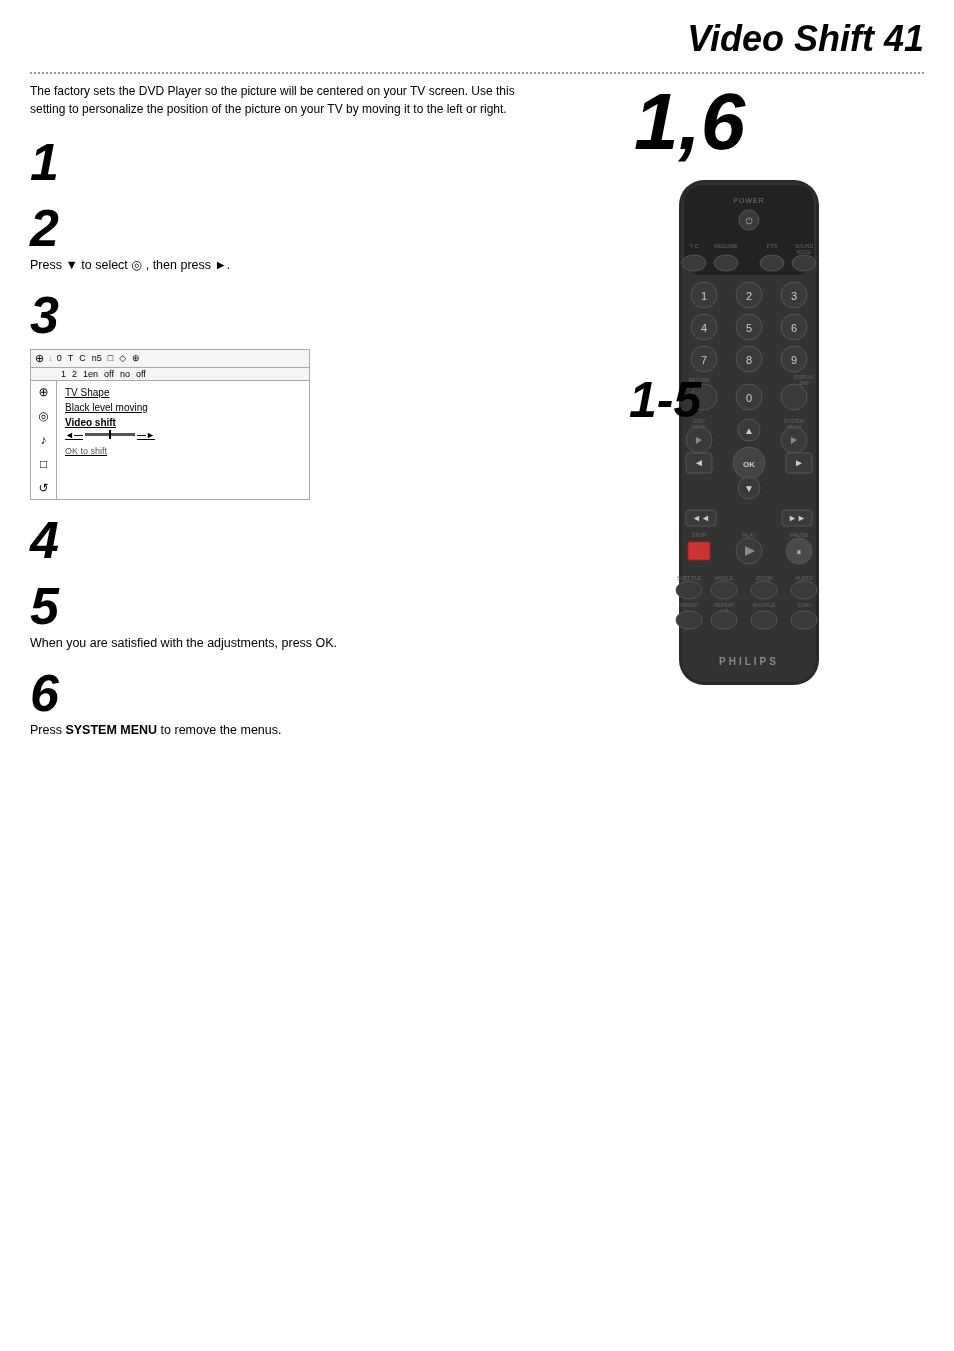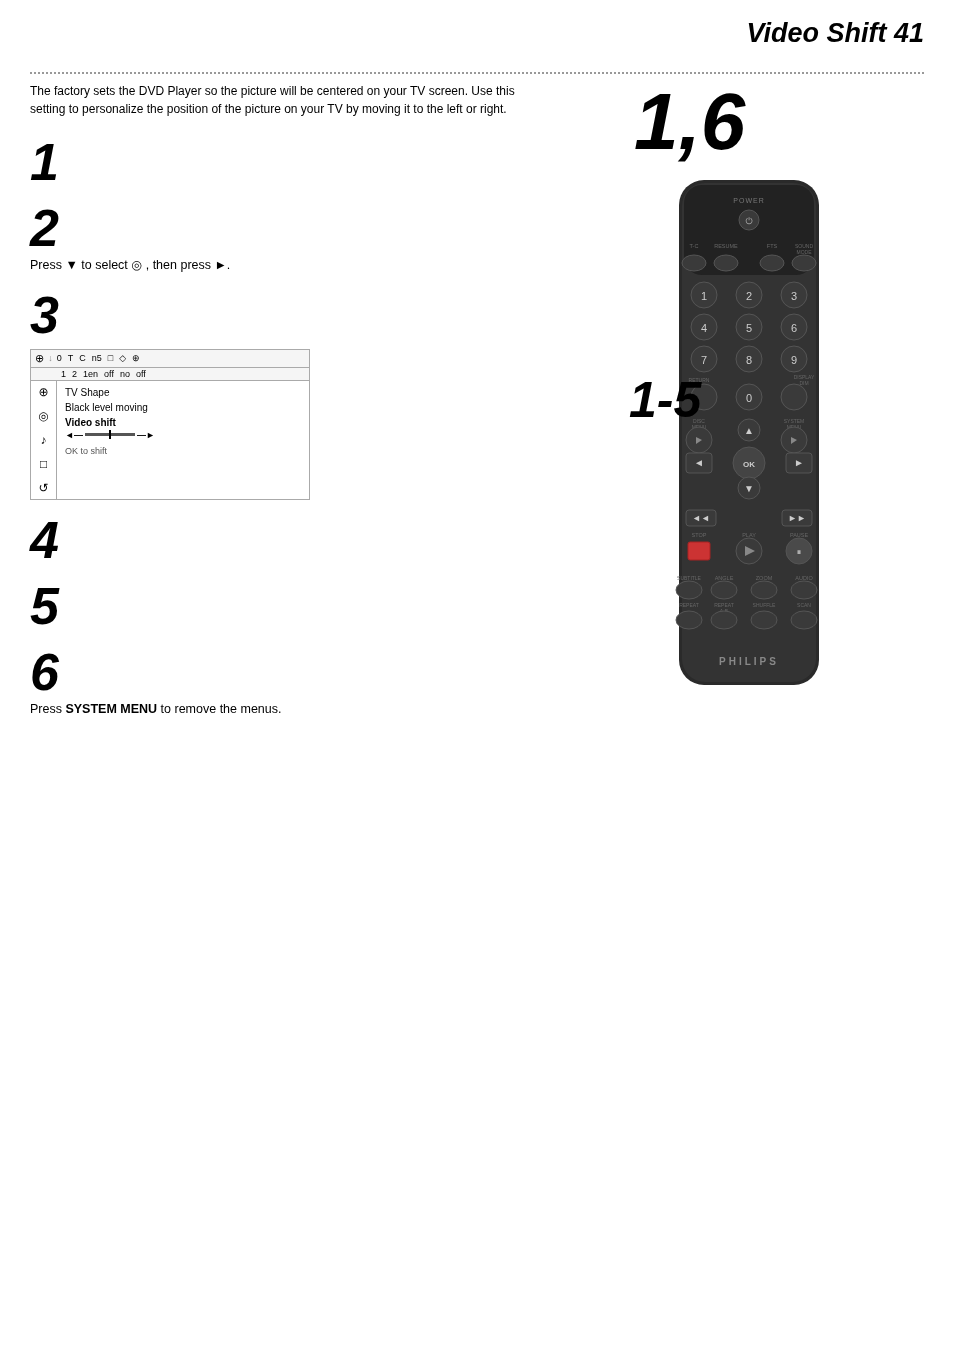--- a/index.html
+++ b/index.html
@@ -12,21 +12,21 @@
       color: #000;
       position: relative;
     }
 
     
     .page-title-area {
       position: absolute;
       top: 18px;
       right: 30px;
       font-style: italic;
-      font-size: 27px;
+      font-size: 36px;
       font-weight: bold;
       color: #000;
       text-align: right;
     }
 
     
     .dotted-line {
       position: absolute;
       top: 72px;
       left: 30px;
@@ -166,21 +166,21 @@
       <div style="display:flex;">
 
         <div style="width:26px; border-right:1px solid #aaa; display:flex; flex-direction:column; align-items:center; padding:4px 2px; gap:10px; font-size:12px;">
           <span>⊕</span>
           <span>◎</span>
           <span>♪</span>
           <span>□</span>
           <span>↺</span>
         </div>
 
-        <div style="flex:1; padding:4px 8px;">
+        <div style="flex:1; padding:4px 8px;text-decoration:underline;">
           <div class="menu-item">TV Shape</div>
           <div class="menu-item">Black level moving</div>
           <div class="menu-item highlighted" style="font-weight:bold;">
             <b>Video shift</b>
             <div class="slider-row">
               <div style="display:flex; align-items:center; gap:2px; font-size:9px;">
                 <span>◄—</span>
                 <div style="width:50px; height:3px; background:#555; position:relative; display:inline-block; vertical-align:middle;">
                   <div style="position:absolute; left:24px; top:-3px; width:2px; height:9px; background:#000;"></div>
                 </div>
@@ -193,20 +193,23 @@
       </div>
     </div>
   </div>
 
   <div class="step-block">
     <div class="step-number">4</div>
   </div>
 
   <div class="step-block">
     <div class="step-number">5</div>
+    <p class="step-instruction">
+      When you are satisfied with the adjustments, press OK.
+    </p>
   </div>
 
   <div class="step-block">
     <div class="step-number">6</div>
     <p class="step-instruction">
       Press <b>SYSTEM MENU</b> to remove the menus.
     </p>
   </div>
 
 </div>

